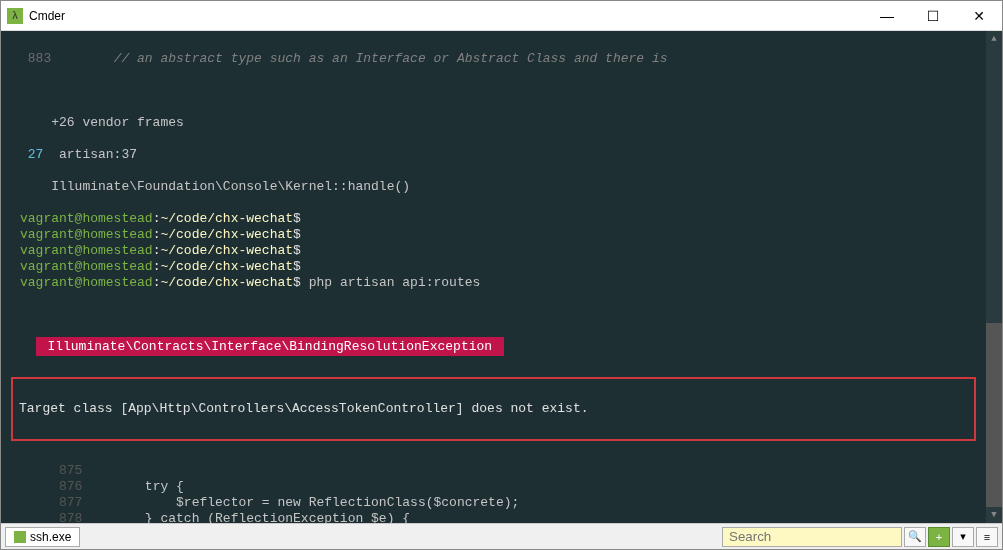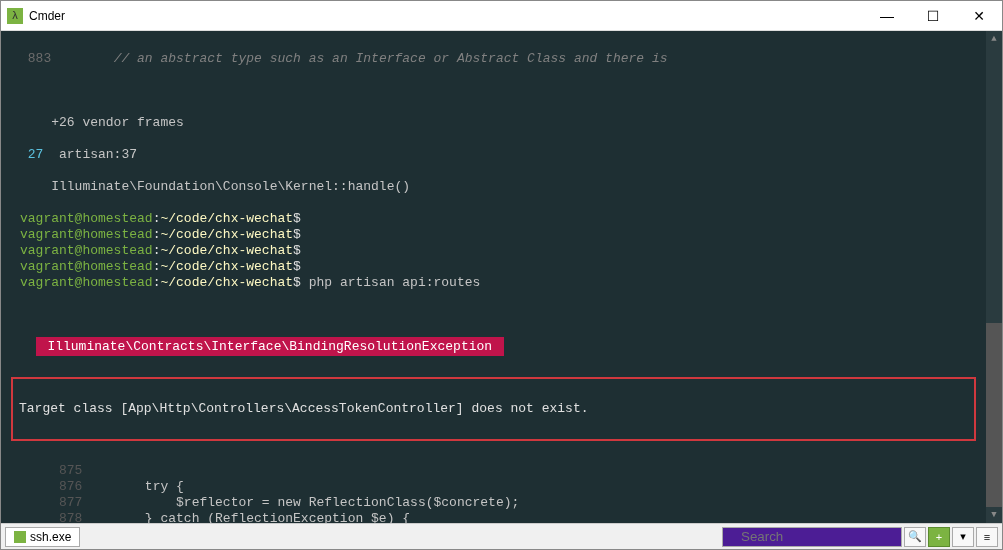--- a/index.html
+++ b/index.html
@@ -20,21 +20,21 @@
 .cyan { color: #5bc0de; }
 .white { color: #e0e0e0; }
 .exception { background: #c0144b; color: #fff; padding: 2px 4px; }
 .error-box { border: 2px solid #d0383e; margin: 6px 10px; padding: 22px 6px; color: #e0e0e0; }
 .prompt-user { color: #7cb342; }
 .prompt-path { color: #fef9c3; }
 .statusbar { height: 26px; background: #f0f0f0; border-top: 1px solid #ccc; display: flex; align-items: center; padding: 0 4px; font-family: 'Segoe UI', sans-serif; font-size: 12px; }
 .tab { background: #fff; border: 1px solid #aaa; padding: 2px 8px; display: flex; align-items: center; gap: 4px; height: 20px; }
 .tab-icon { width: 12px; height: 12px; background: #7cb342; }
 .spacer { flex: 1; }
-.search-box { border: 1px solid #aaa; background: #4c1d95; padding: 2px 18px; width: 180px; color: #888; height: 20px; margin-left: 32px; }
+.search-box { border: 1px solid #aaa; background: #fef9c3; padding: 2px 6px; width: 180px; color: #888; height: 20px; margin-left: 32px; }
 .sb-icon { border: 1px solid #aaa; background: #f8f8f8; height: 20px; width: 22px; display: flex; align-items: center; justify-content: center; margin-left: 2px; font-size: 11px; }
 .sb-icon.green { background: #7cb342; color: #fff; border-color: #5a8a2e; }
 .scrollbar { width: 16px; background: #2a3b3f; display: flex; flex-direction: column; align-items: center; }
 .scroll-arrow { height: 16px; width: 100%; display: flex; align-items: center; justify-content: center; color: #888; font-size: 9px; }
 .scroll-track { flex: 1; width: 100%; position: relative; }
 .scroll-thumb { position: absolute; width: 100%; background: #555; top: 60%; height: 40%; }
 .terminal-wrap { flex: 1; display: flex; overflow: hidden; }
 .terminal-content { flex: 1; overflow: hidden; }
 </style>
 </head>

